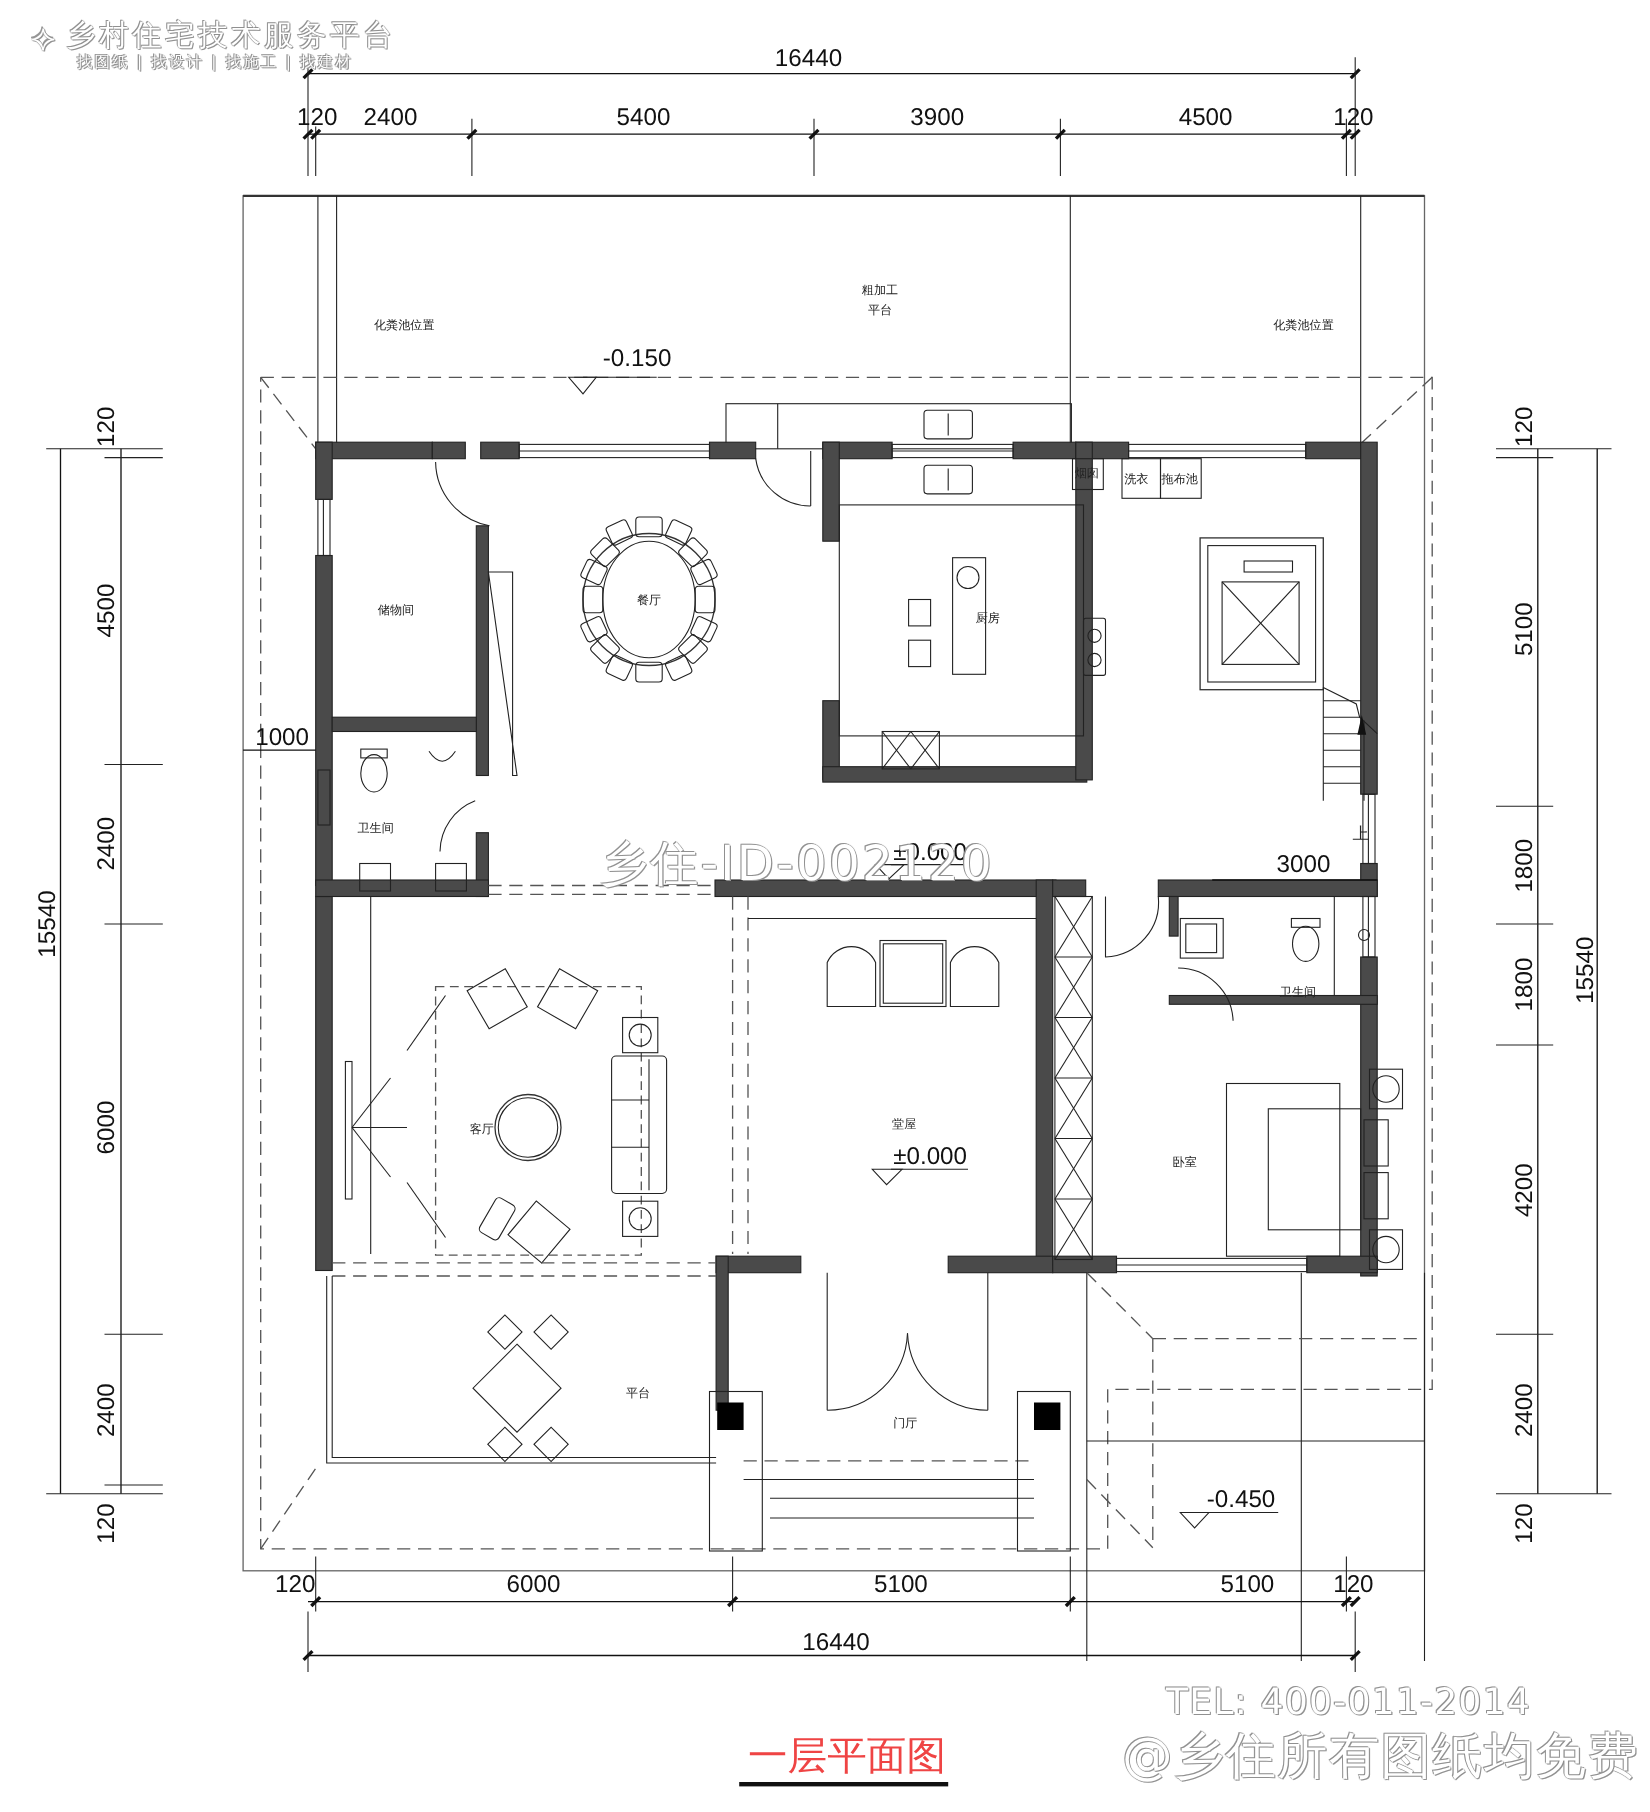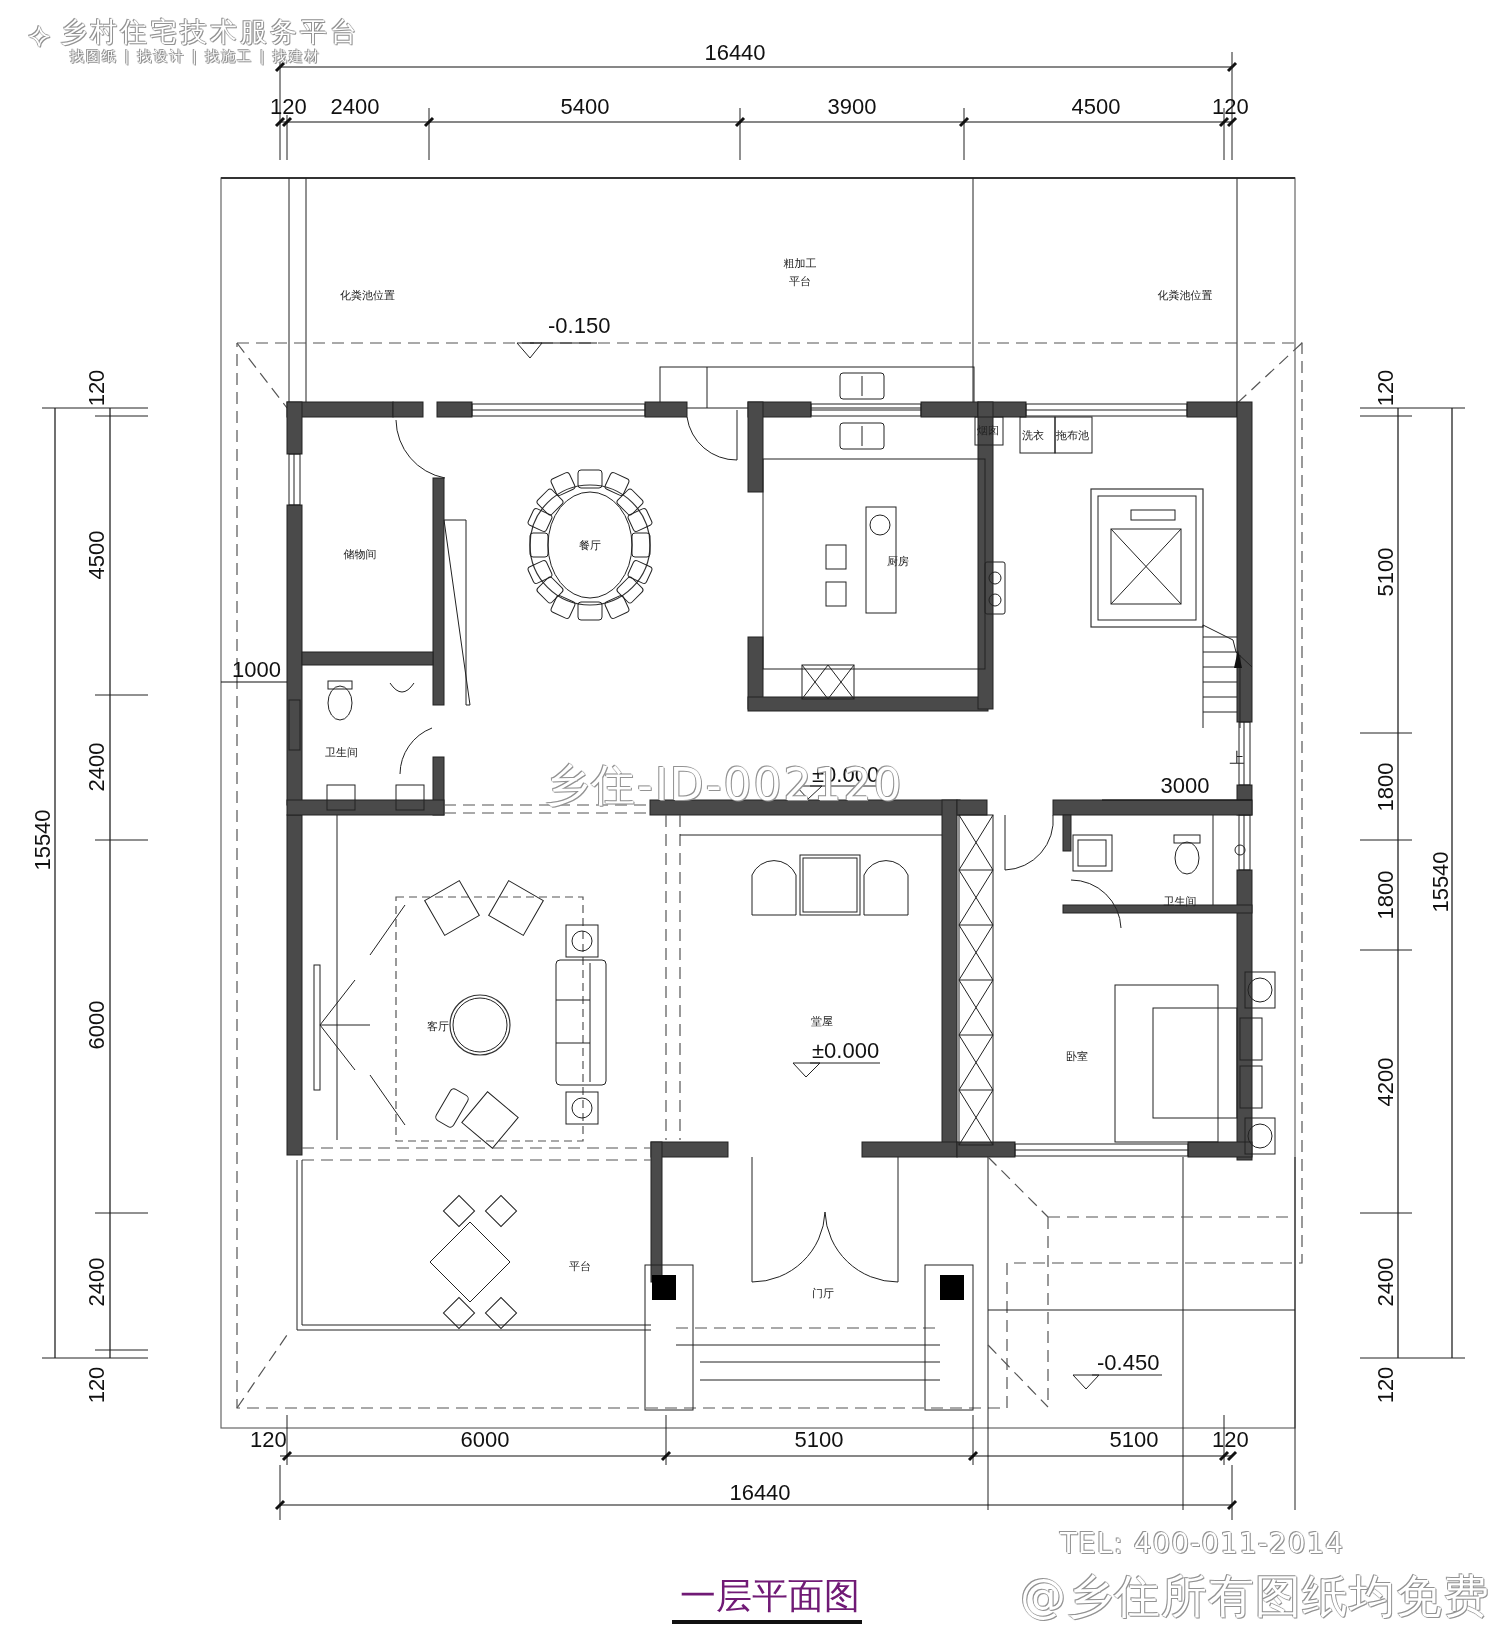--- a/index.html
+++ b/index.html
@@ -13,23 +13,23 @@
   .thin2{fill:none;stroke:#333;stroke-width:1.2;}
   .dash{fill:none;stroke:#555;stroke-width:1.2;stroke-dasharray:12 7;}
   .dimline{stroke:#111;stroke-width:1.2;fill:none;}
   .tick{stroke:#111;stroke-width:3;}
   .wm{position:absolute;color:#fff;font-family:"DejaVu Sans",sans-serif;
       text-shadow:0 0 1px #777,0 0 1px #777,1px 1px 0 #999,-1px -1px 0 #999;}
   #wm-logo{left:28px;top:14px;}
   #wm-title{left:60px;top:14px;font-size:27px;letter-spacing:3px;font-weight:300;}
   #wm-sub{left:70px;top:48px;font-size:14px;letter-spacing:2px;}
   #wm-id{left:545px;top:756px;font-size:44px;letter-spacing:2px;}
-  #wm-tel{left:1060px;top:1527px;font-size:28px;letter-spacing:1px;}
+  #wm-tel{left:1060px;top:1527px;font-size:33px;letter-spacing:1px;}
   #wm-free{left:1020px;top:1566px;font-size:46px;letter-spacing:1px;}
-  #drawing-title{position:absolute;left:680px;top:1572px;font-family:Liberation Serif, serif;font-size:36px;color:#701a75;}
+  #drawing-title{position:absolute;left:680px;top:1572px;font-family:Liberation Serif, serif;font-size:36px;color:#ef4444;}
   #title-underline{position:absolute;left:672px;top:1620px;width:190px;height:4px;background:#111;}
 </style>
 </head>
 <body>
 
 <svg id="plan" viewBox="0 0 1500 1647" xmlns="http://www.w3.org/2000/svg">
 
   <g>
     <line class="dimline" x1="280" y1="67" x2="1232" y2="67"></line>
     <line class="tick" x1="276" y1="71" x2="284" y2="63"></line>

